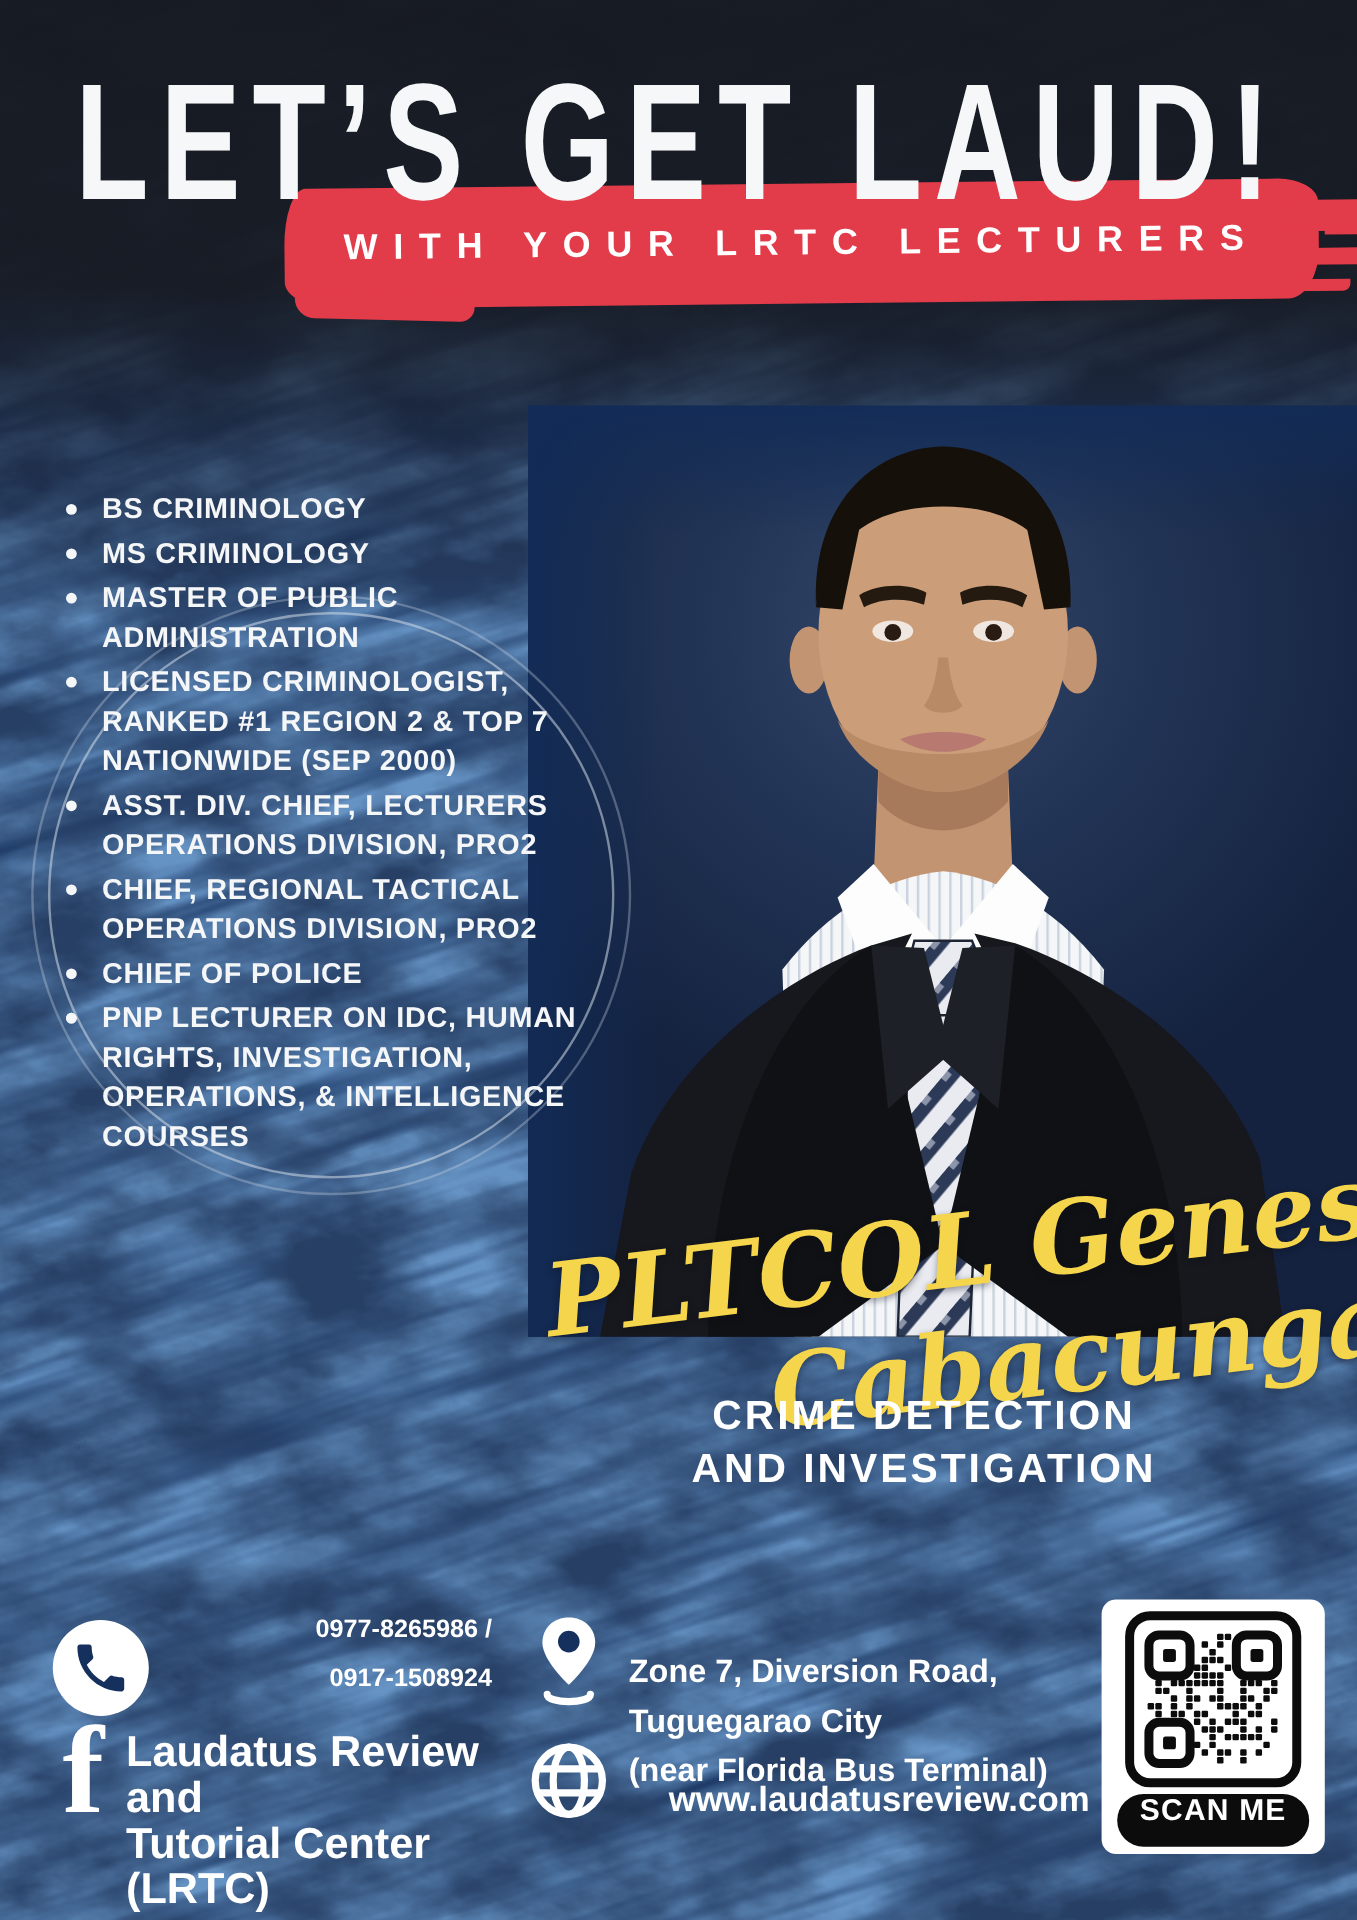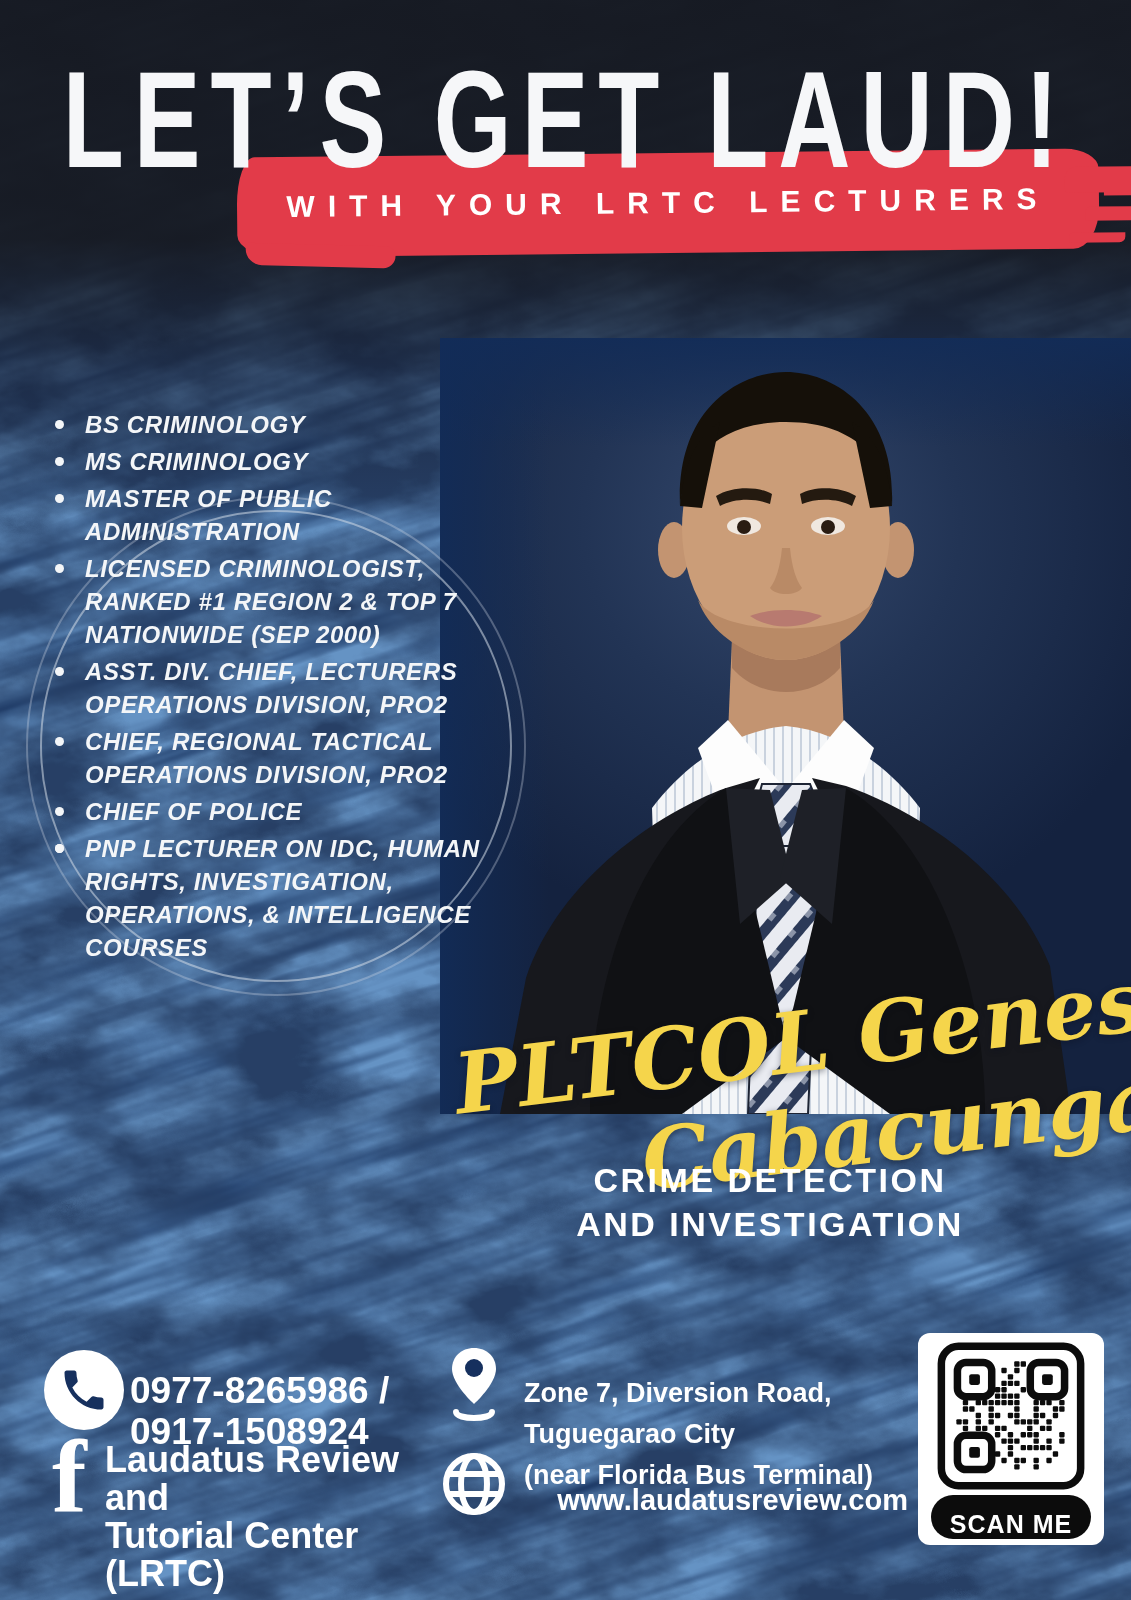--- a/index.html
+++ b/index.html
@@ -50,21 +50,21 @@
     text-align:center;font-weight:700;font-size:30px;letter-spacing:13px;color:#fff;
   }
   
   .circle-deco{position:absolute;border:2px solid rgba(210,218,230,0.55);border-radius:50%;z-index:4;}
   .c1{left:40px;top:510px;width:468px;height:468px;}
   .c2{left:26px;top:496px;width:496px;height:496px;border-color:rgba(210,218,230,0.32);}
   
   .creds{
     position:absolute;left:85px;top:408px;width:438px;z-index:6;
     list-style:none;margin:0;padding:0;
-    font-size:24px;font-weight:700;letter-spacing:0.6px;line-height:33px;color:#f4f6f8;font-style:italic;
+    font-size:24px;font-weight:700;letter-spacing:0.6px;line-height:33px;color:#f4f6f8;
   }
   .creds li{position:relative;margin:0 0 4px 0;}
   .creds .dot{
     position:absolute;left:-30px;top:12px;width:9px;height:9px;border-radius:50%;background:#f4f6f8;
   }
   
   .photo{
     position:absolute;left:440px;top:338px;width:691px;height:776px;z-index:3;
     background:radial-gradient(ellipse 420px 420px at 48% 24%, #33476b 0%, #223455 45%, #14223f 100%);
   }
@@ -84,42 +84,42 @@
   }
   .script1{left:452px;top:988px;font-size:84px;transform:rotate(-7deg);}
   .script2{left:640px;top:1076px;font-size:84px;transform:rotate(-7deg);}
   
   .subject{
     position:absolute;left:440px;top:1158px;width:660px;text-align:center;z-index:8;
     font-weight:700;font-size:34px;letter-spacing:2.5px;line-height:44px;color:#fff;
   }
   
   .contact-text{position:absolute;z-index:6;font-weight:700;color:#fff;}
-  .phone-text{left:130px;top:1370px;width:280px;text-align:left;font-size:37px;line-height:41px;}
+  .phone-text{left:130px;top:1337px;width:280px;text-align:right;font-size:21px;line-height:41px;}
   .address-text{left:524px;top:1337px;width:390px;font-size:27px;line-height:41px;margin-top:36px;}
   .fb-text{left:105px;top:1441px;width:330px;font-size:36px;line-height:38px;}
   .web-text{left:528px;top:1484px;width:380px;font-size:29px;text-align:right;}
   .icon{position:absolute;z-index:6;}
   .phone-icon{left:44px;top:1350px;width:80px;height:80px;border-radius:50%;background:#fff;}
   .phone-icon svg{position:absolute;left:14px;top:14px;}
   .pin-icon{left:448px;top:1346px;width:52px;height:84px;}
   .fb-icon{
     left:52px;top:1428px;width:60px;height:96px;
     font-family:"Liberation Serif",serif;font-weight:700;font-size:104px;line-height:96px;color:#fff;
   }
   .globe-icon{left:440px;top:1450px;width:68px;height:68px;}
   
   .qr-card{
     position:absolute;left:918px;top:1333px;width:186px;height:212px;z-index:6;
     background:#fff;border-radius:12px;
     display:flex;flex-direction:column;align-items:center;padding-top:8px;box-sizing:border-box;
   }
   .qr-pill{
     margin-top:4px;width:160px;height:44px;border-radius:22px;background:#0c0c0c;
-    display:flex;align-items:flex-end;justify-content:center;
+    display:flex;align-items:flex-start;justify-content:center;
     color:#fff;font-weight:700;font-size:25px;letter-spacing:1px;
   }
 </style>
 </head>
 <body>
 
 <div class="poster">
 
   <svg class="texture" width="1131" height="1600" aria-hidden="true">
     <defs>

